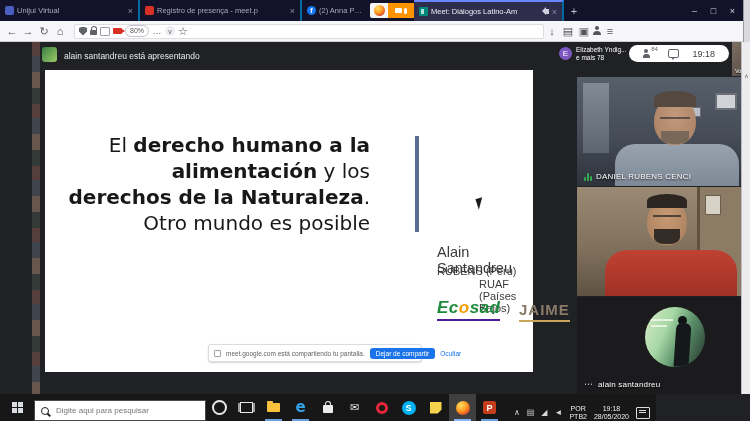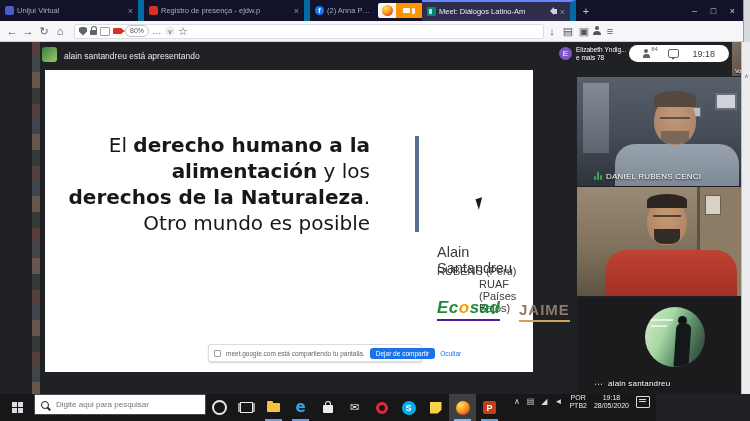--- a/index.html
+++ b/index.html
@@ -2,21 +2,21 @@
 <html><head>
 <meta charset="utf-8">
 <style>
   html,body{margin:0;padding:0;background:#000;}
   #frame{position:relative;width:750px;height:421px;overflow:hidden;
          font-family:"Liberation Sans",sans-serif;background:#202124;}
 
   
   .tabbar{position:absolute;left:0;top:0;width:750px;height:21px;background:#12122a;
           display:flex;align-items:stretch;z-index:3;}
-  .tab{display:flex;align-items:center;gap:3px;padding:0 5px;border-right:6px solid #0369a1;
+  .tab{display:flex;align-items:center;gap:3px;padding:0 5px;border-right:2px solid #0369a1;
        font-size:7.5px;color:#aaaabd;overflow:hidden;white-space:nowrap;}
   .tab .t-title{overflow:hidden;text-overflow:ellipsis;flex:1;}
   .tab .t-close{color:#8a8aa0;font-size:9px;flex:none;}
   .tab.active{background:#2e2e4c;color:#ecedf5;border-top:2px solid #6a86ff;}
   .fav{width:9px;height:9px;border-radius:2px;flex:none;}
   .fav-unijui{background:#4a5fc1;}
   .fav-sheet{background:#d93025;}
   .fav-fb{background:#1877f2;border-radius:50%;color:#fff;font-size:7px;font-weight:bold;
           display:flex;align-items:center;justify-content:center;}
   .fav-meet{background:#00897b;border-radius:1px;position:relative;}
@@ -139,38 +139,38 @@
   .p-glass2{position:absolute;left:76px;top:28px;width:28px;height:5px;border-top:2px solid #2c2721;opacity:.75;}
   .p-beard2{position:absolute;left:77px;top:42px;width:26px;height:15px;border-radius:0 0 42% 42%;background:#332c26;}
   .v3-circle{position:absolute;left:68px;top:10px;width:60px;height:60px;border-radius:50%;overflow:hidden;
              background:linear-gradient(115deg,#d8ecc8 0%,#a7d8a5 35%,#5a8f6a 62%,#24332b 100%);}
   .v3-line{position:absolute;left:6px;width:22px;height:2px;background:#f2f7ee;opacity:.8;}
   .v3-sil{position:absolute;left:30px;top:16px;width:15px;height:44px;border-radius:6px 6px 0 0;
           background:#14181a;transform:rotate(4deg);}
   .v3-head{position:absolute;left:33px;top:10px;width:9px;height:9px;border-radius:50%;background:#10
 
 14px;background:#101416;}
-  .vlabel{position:absolute;left:17px;bottom:5px;display:flex;align-items:flex-start;gap:4px;
+  .vlabel{position:absolute;left:7px;bottom:5px;display:flex;align-items:flex-end;gap:4px;
           font-size:8px;color:#fff;text-shadow:0 1px 2px rgba(0,0,0,.85);letter-spacing:.2px;}
   .aud{display:flex;align-items:flex-end;gap:1px;height:8px;}
   .aud i{width:2px;background:#34a853;border-radius:1px;}
   .aud i:nth-child(1){height:4px;} .aud i:nth-child(2){height:8px;} .aud i:nth-child(3){height:5px;}
   .micoff{width:10px;height:10px;border-radius:50%;background:#ea4335;position:relative;flex:none;}
   .micoff::before{content:"";position:absolute;left:4px;top:2px;width:2px;height:4px;background:#fff;border-radius:1px;}
   .micoff::after{content:"";position:absolute;left:1px;top:4px;width:8px;height:1.5px;background:#fff;transform:rotate(45deg);}
   .dots{color:#fff;font-size:9px;letter-spacing:1px;}
 
   
   .strip-top{position:absolute;left:743px;top:0;width:7px;height:42px;background:#d8d9dc;border-left:1px solid #9a9aa0;z-index:4;}
   .scrollstrip{position:absolute;left:741px;top:42px;width:9px;height:352px;background:#ececef;border-left:1px solid #bcbcc2;z-index:4;}
   .scr-up{position:absolute;left:0;top:30px;width:9px;text-align:center;font-size:6px;color:#666;}
 
   
   .taskbar{position:absolute;left:0;top:394px;width:656px;height:27px;background:#171717;
-           display:flex;align-items:flex-start;z-index:5;}
+           display:flex;align-items:flex-end;z-index:5;}
   .tb-item{width:27px;height:27px;display:flex;align-items:center;justify-content:center;position:relative;flex:none;}
   .start{width:34px;}
   .winlogo{display:grid;grid-template-columns:5px 5px;grid-template-rows:5px 5px;gap:1px;}
   .winlogo i{background:#d9dde2;}
   .tb-search{width:172px;height:21px;background:#fff;border:1px solid #4a4a4a;display:flex;align-items:center;
              gap:5px;padding:0 6px;box-sizing:border-box;flex:none;}
   .tb-search input{border:none;outline:none;font-size:8px;color:#333;width:130px;background:transparent;
                    font-family:"Liberation Sans",sans-serif;}
   .mag{width:6px;height:6px;border:1.5px solid #222;border-radius:50%;position:relative;flex:none;}
   .mag::after{content:"";position:absolute;right:-3px;bottom:-2px;width:4px;height:1.5px;background:#222;transform:rotate(45deg);}
@@ -203,21 +203,21 @@
 <div id="frame">
 
   <div class="tabbar">
     <div class="tab" style="width:128px;">
       <span class="fav fav-unijui"></span>
       <span class="t-title">Unijuí Virtual</span>
       <span class="t-close">×</span>
     </div>
     <div class="tab" style="width:150px;">
       <span class="fav fav-sheet"></span>
-      <span class="t-title">Registro de presença - ejdw.p</span>
+      <span class="t-title">Registro de presença - meet.p</span>
       <span class="t-close">×</span>
     </div>
     <div class="tab" style="width:58px;border-right:none;">
       <span class="fav fav-fb">f</span>
       <span class="t-title">(2) Anna Paula Bagetti</span>
     </div>
     <div class="share-ind">
       <span class="ffbox">
           <span class="ffdot"></span>
         </span>

